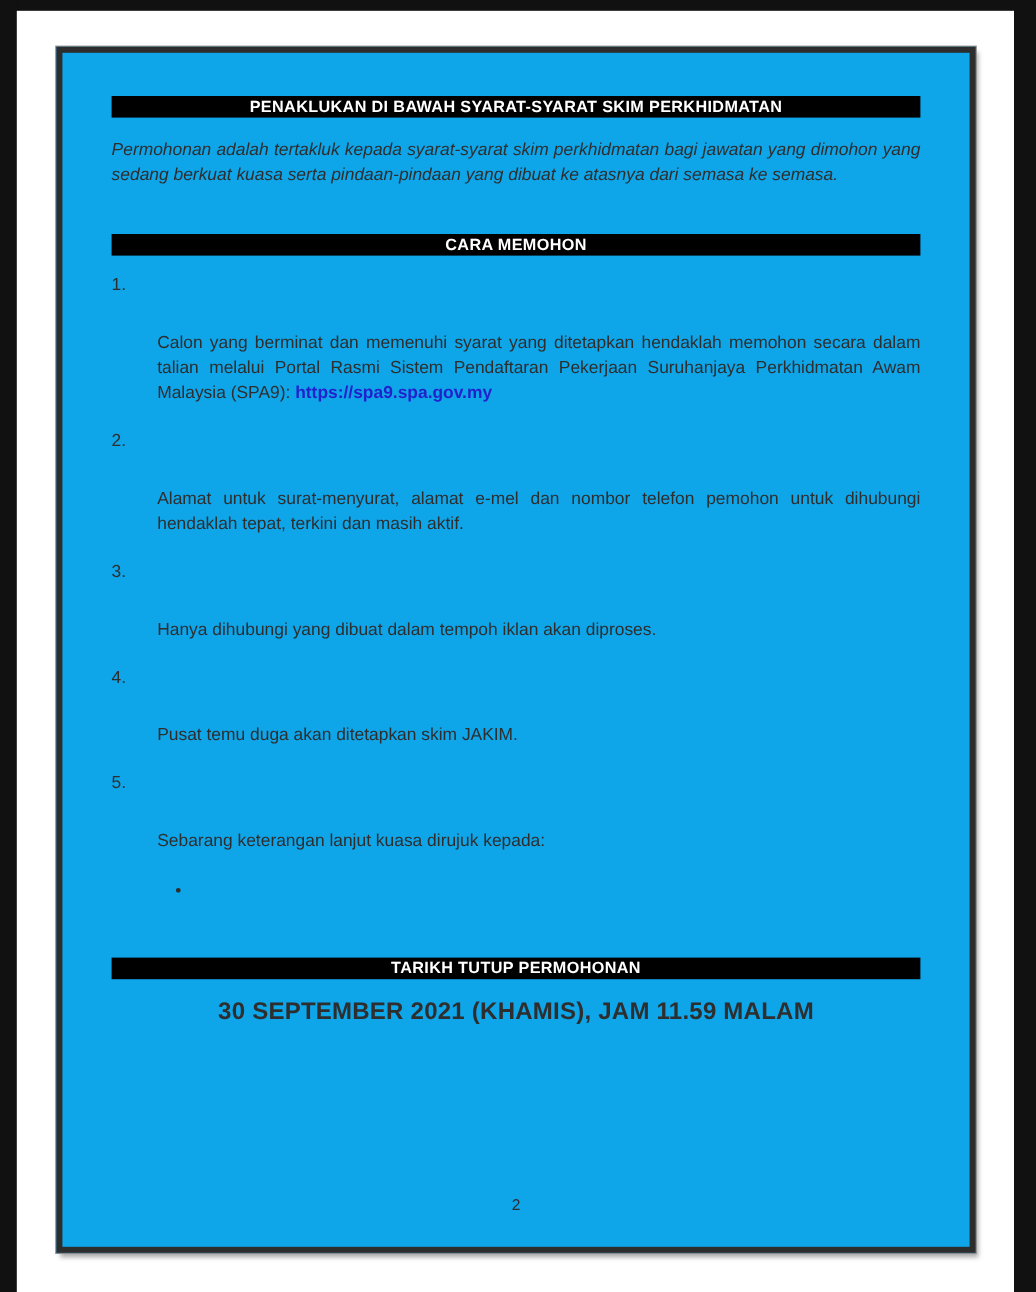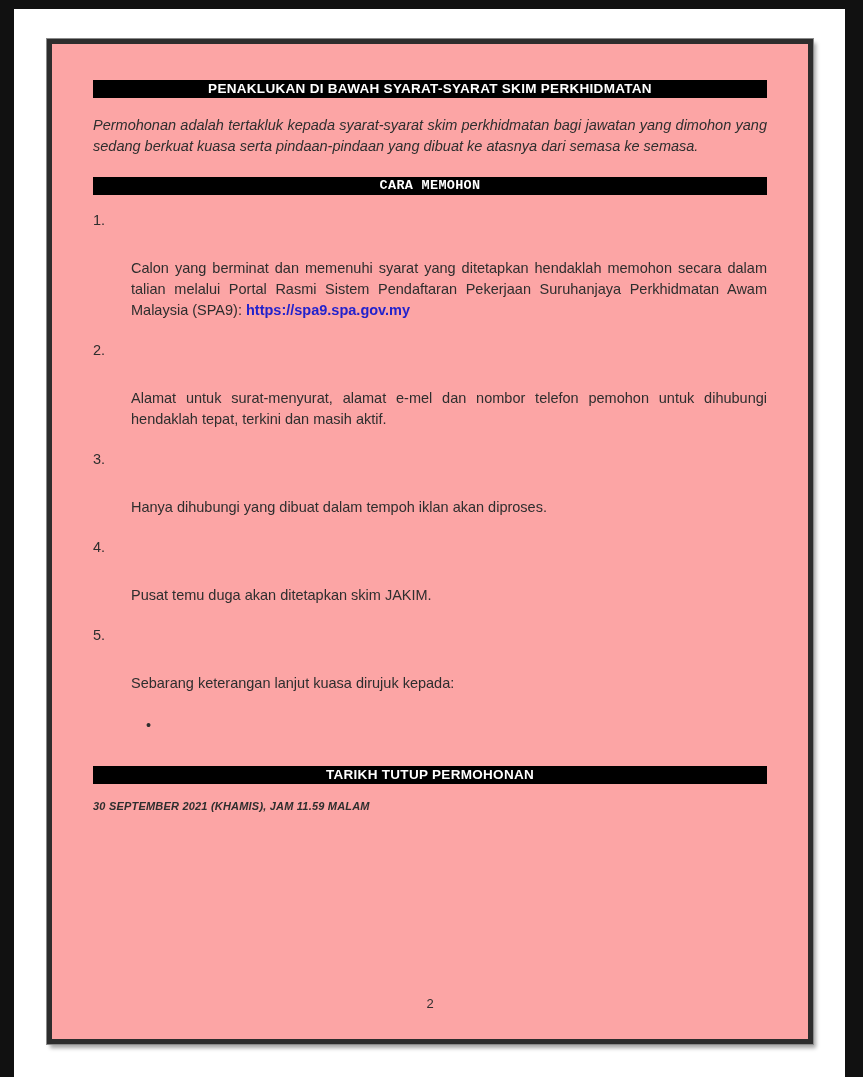--- a/index.html
+++ b/index.html
@@ -20,21 +20,21 @@
   .strip { position: absolute; background: #111111; }
   .strip-top    { left: 0; top: 0; width: 863px; height: 9px; }
   .strip-left   { left: 0; top: 0; width: 14px; height: 1077px; }
   .strip-right  { left: 845px; top: 0; width: 18px; height: 1077px; }
 
   
   .page-frame {
     position: absolute;
     left: 47px; top: 39px;
     width: 766px; height: 1005px;
-    background: #fca5a5;
+    background: #0ea5e9;
     border: 5px solid #2d2d2d;
     box-shadow: 0 0 0 1px #8a8a8a, 3px 4px 4px rgba(0,0,0,0.35);
   }
   .content {
     position: relative;
     width: 100%; height: 100%;
     padding: 36px 41px 0 41px;
   }
   .header-bar {
     height: 18px;
@@ -46,21 +46,21 @@
     text-align: center;
     letter-spacing: 0.3px;
   }
   .para {
     margin-top: 17px;
     font-size: 14.5px;
     line-height: 21px;
     text-align: justify;
     font-style: italic;
   }
-  .section-gap-1 { margin-top: 20px; font-family: Liberation Mono, monospace; }
+  .section-gap-1 { margin-top: 38px; }
   .list { margin-top: 15px; }
   .list-item {
     display: flex;
     margin-bottom: 19px;
     font-size: 14.5px;
     line-height: 21px;
   }
   .list-item .num {
     flex: 0 0 38px;
   }
@@ -74,27 +74,27 @@
     font-weight: bold;
     text-decoration: none;
   }
   .contact {
     display: flex;
     margin: 21px 0 0 53px;
     font-size: 14.5px;
     line-height: 21px;
   }
   .contact .bullet { flex: 0 0 21px; }
-  .closing-bar { margin-top: 30px; }
+  .closing-bar { margin-top: 44px; }
   .closing-date {
     margin-top: 16px;
-    font-size: 11px;
+    font-size: 20px;
     font-weight: bold;
+    text-align: center;
     letter-spacing: 0.2px;
-    font-style: italic;
   }
   .page-number {
     position: absolute;
     left: 0; right: 0;
     bottom: 28px;
     text-align: center;
     font-size: 13px;
   }
 </style>
 </head>

